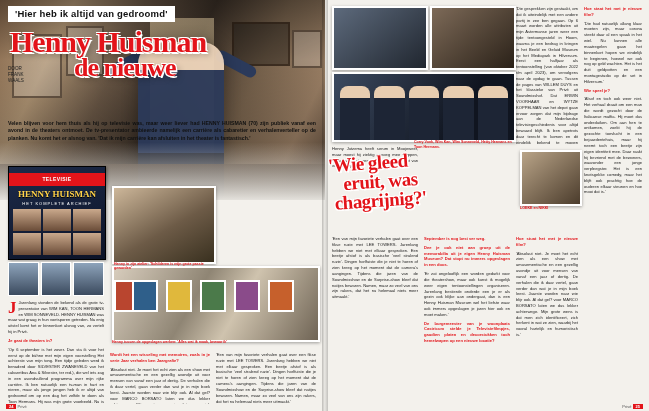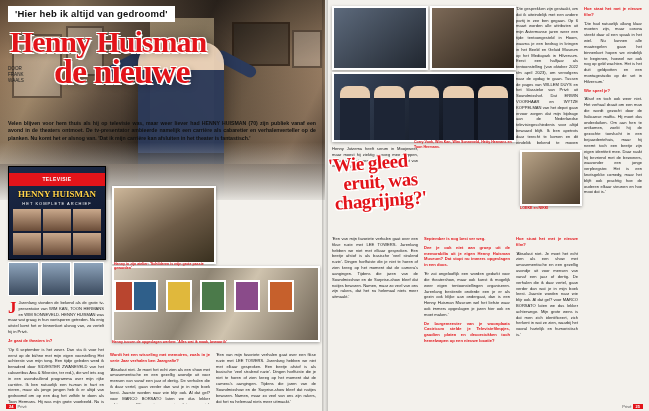--- a/index.html
+++ b/index.html
@@ -44,21 +44,21 @@
     background:linear-gradient(to bottom,rgba(243,241,236,0) 0%,rgba(243,241,236,.0) 40%,rgba(243,241,236,.92) 100%);}
 
   .quote-strip{position:absolute;left:8px;top:6px;background:#fff;color:#111;
     font-weight:bold;font-size:9.5px;padding:2px 7px 3px;letter-spacing:.2px;z-index:6;}
 
   .headline{position:absolute;left:10px;top:28px;width:300px;z-index:8;
     font-family:"Liberation Serif", serif;font-weight:bold;color:#e3141a;
     line-height:0.92;letter-spacing:-1px;
     text-shadow:1.5px 1.5px 0 #fff, -1px -1px 0 #fff, 1px -1px 0 #fff, -1px 1px 0 #fff, 3px 3px 6px rgba(0,0,0,.35);}
   .headline .l1{font-size:30px;display:block;}
-  .headline .l2{font-size:34px;display:block;margin-left:44px;}
+  .headline .l2{font-size:26px;display:block;margin-left:64px;}
   .headline .l3{font-size:30px;display:block;margin-left:30px;}
 
   .byline{position:absolute;left:8px;top:66px;font-size:4.6px;line-height:1.35;color:#222;z-index:9;}
 
   
   .lead{position:absolute;left:8px;top:120px;width:308px;z-index:9;
     font-size:5.2px;line-height:1.42;font-weight:bold;color:#111;text-align:justify;}
 
   .dvd{position:absolute;left:8px;top:166px;width:96px;height:92px;
     background:linear-gradient(160deg,#1d2b4a,#0c1327);border:1px solid #000;overflow:hidden;z-index:10;

